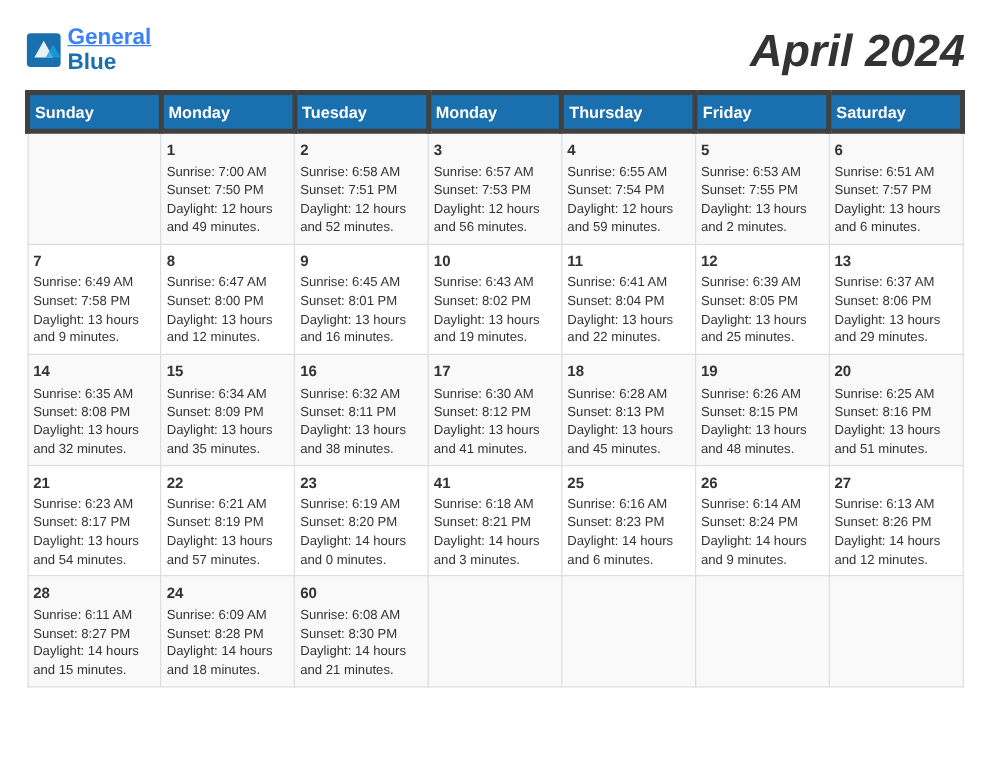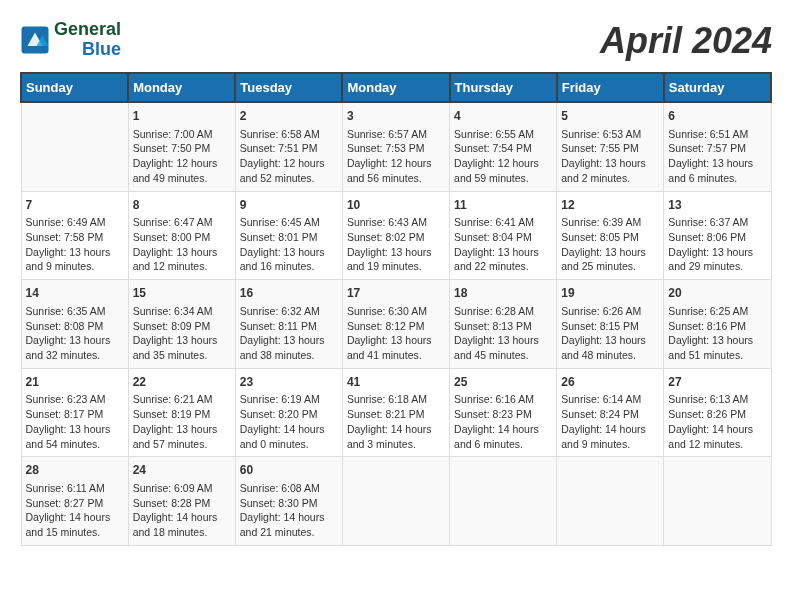--- a/index.html
+++ b/index.html
@@ -19,22 +19,22 @@
     .logo {
       display: flex;
       align-items: center;
       gap: 4px;
     }
     .logo-text {
       font-size: 18px;
       font-weight: bold;
       line-height: 1.1;
     }
-    .logo-general { color: #14532d; }
-    .logo-blue { color: #1a6faf; text-align: right; }
+    .logo-general { color: #3b82f6; text-decoration: underline; }
+    .logo-blue { color: #1a6faf; }
     .logo-icon {
       width: 30px;
       height: 30px;
     }
     .title-block {
       text-align: right;
     }
     .month-title {
       font-size: 36px;
       font-weight: bold;
@@ -50,21 +50,21 @@
       border-collapse: collapse;
       font-size: 11px;
     }
     thead tr th {
       background-color: #1a6faf;
       color: #fff;
       padding: 6px 4px;
       text-align: left;
       font-size: 13px;
       font-weight: bold;
-      border: 2px solid #404040;
+      border: 4px solid #404040;
     }
     tbody tr {
       border-bottom: 1px solid #ccc;
     }
     tbody tr td {
       vertical-align: top;
       padding: 5px 4px;
       border: 1px solid #ddd;
       color: #333;
       line-height: 1.4;

